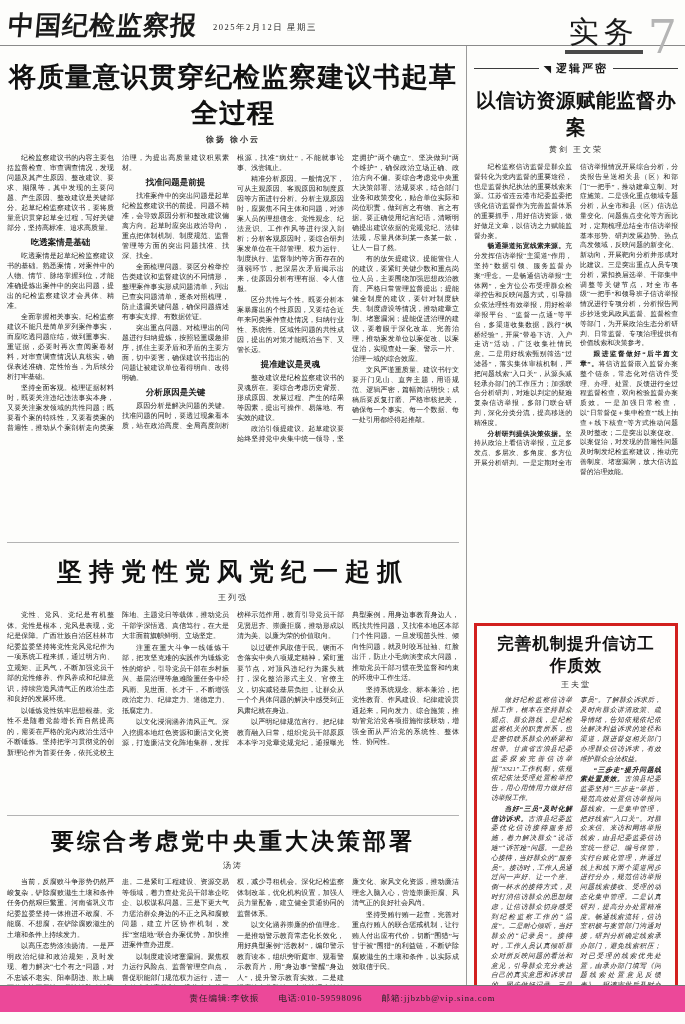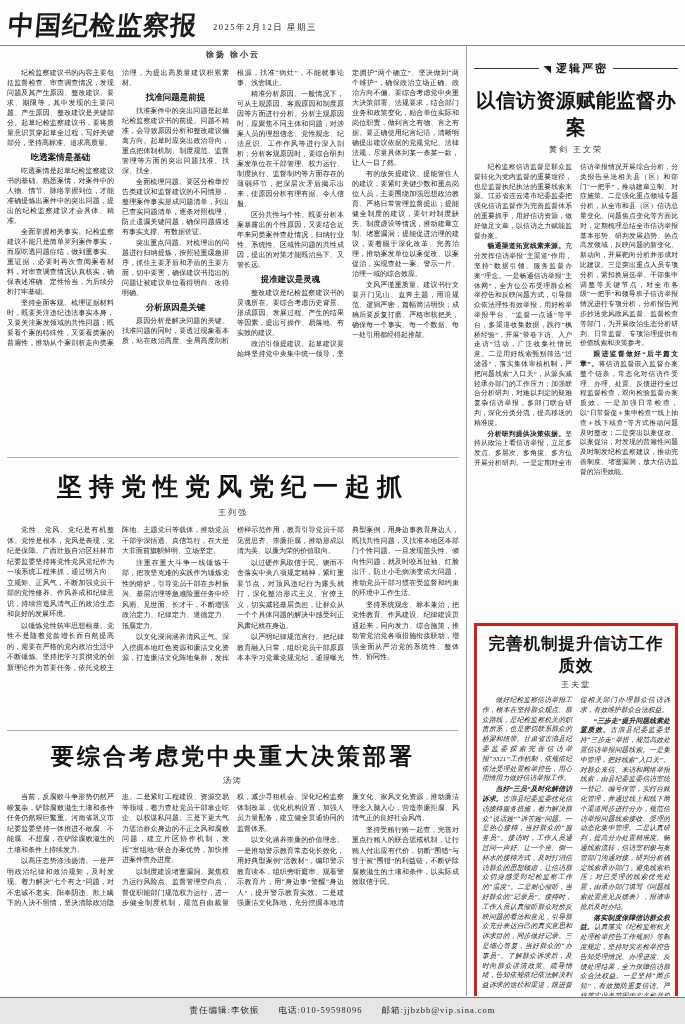--- a/index.html
+++ b/index.html
@@ -48,49 +48,54 @@
   
   .badge-row{display:flex;align-items:center;margin-top:15px;}
   .badge-line{flex:1;height:1px;background:#3c3c3c;}
   .badge-label{font-size:11px;font-weight:bold;letter-spacing:2px;margin:0 5px;white-space:nowrap;}
   .badge-icon{font-size:9px;margin-right:3px;}
 
   .r1-title{font-size:19.5px;letter-spacing:0.5px;margin:11px 0 2px;}
   .r1-byline{margin:3px 0 7px;}
   .r1-cols{column-count:2;font-size:6.8px;line-height:9.8px;height:452px;}
 
-  .redbox{border:3px solid #d2201e;margin-top:9px;padding:4px 5px 6px;background:#fffdfc;}
+  .redbox{border:3px solid #d2201e;margin-top:9px;padding:4px 14px 6px;background:#fffdfc;}
   .r2-title{font-size:16.5px;letter-spacing:1px;margin:3px 0 1px;}
   .r2-byline{margin:2px 0 5px;}
   .r2-cols{column-count:2;font-size:6.8px;line-height:9.8px;height:308px;font-style:italic;}
 
   
-  footer{position:absolute;left:0;bottom:0;width:685px;height:26px;border-top:1px solid #777;
-         display:flex;align-items:center;justify-content:center;background:#e5e5e5;}
+  footer{position:absolute;left:0;bottom:12px;width:685px;height:26px;border-top:1px solid #777;
+         display:flex;align-items:center;justify-content:center;background:#ec4899;}
   .footer-text{font-size:8.5px;letter-spacing:1px;color:#222;}
   .footer-text span{margin:0 8px;}
 </style>
 </head>
 <body>
 
 <div class="page">
 
   <header>
     <div class="logo">中国纪检监察报</div>
     <div class="dateline">
       <span>2025年2月12日</span>
       <span>星期三</span>
     </div>
+    <div class="section-wrap">
+      <span class="section-title" style="border-bottom-color: rgb(74, 74, 74);">实务</span>
+      <span class="page-number" style="color: rgb(181, 181, 181);">7</span>
+    </div>
   </header>
 
   <main>
 
     <section class="left-col">
 
       <article>
+        <h1 class="art-title a1-title">将质量意识贯穿纪检监察建议书起草全过程</h1>
         <div class="byline a1-byline">徐扬 徐小云</div>
         <div class="cols a1-cols">
             <p>纪检监察建议书的内容主要包括监督检查、审查调查情况，发现问题及其产生原因、整改建议、要求、期限等，其中发现的主要问题、产生原因、整改建议是关键部分。起草纪检监察建议书，要将质量意识贯穿起草全过程，写好关键部分，坚持高标准、追求高质量。</p>
             <div class="colhead">吃透案情是基础</div>
             <p>吃透案情是起草纪检监察建议书的基础。熟悉案情，对案件中的人物、情节、脉络掌握到位，才能准确提炼出案件中的突出问题，提出的纪检监察建议才会具体、精准。</p>
             <p>全面掌握相关事实。纪检监察建议不能只是简单罗列案件事实，而应吃透问题症结，做到重事实、重证据，必要时再次查阅案卷材料，对审查调查情况认真核实，确保表述准确、定性恰当，为后续分析打牢基础。</p>
             <p>坚持全面客观。梳理证据材料时，既要关注违纪违法事实本身，又要关注案发领域的共性问题；既要看个案的特殊性，又要看类案的普遍性，推动从个案剖析走向类案治理，为提出高质量建议积累素材。</p>
             <div class="colhead">找准问题是前提</div>
             <p>找准案件中的突出问题是起草纪检监察建议书的前提。问题不精准，会导致原因分析和整改建议偏离方向。起草时应突出政治导向，重点把体制机制、制度规范、监督管理等方面的突出问题找准、找深、找全。</p>
             <p>全面梳理问题。要区分检举控告类建议和监督建议的不同情形，整理案件事实形成问题清单，列出已查实问题清单，逐条对照梳理，防止遗漏关键问题，确保问题描述有事实支撑、有数据佐证。</p>

